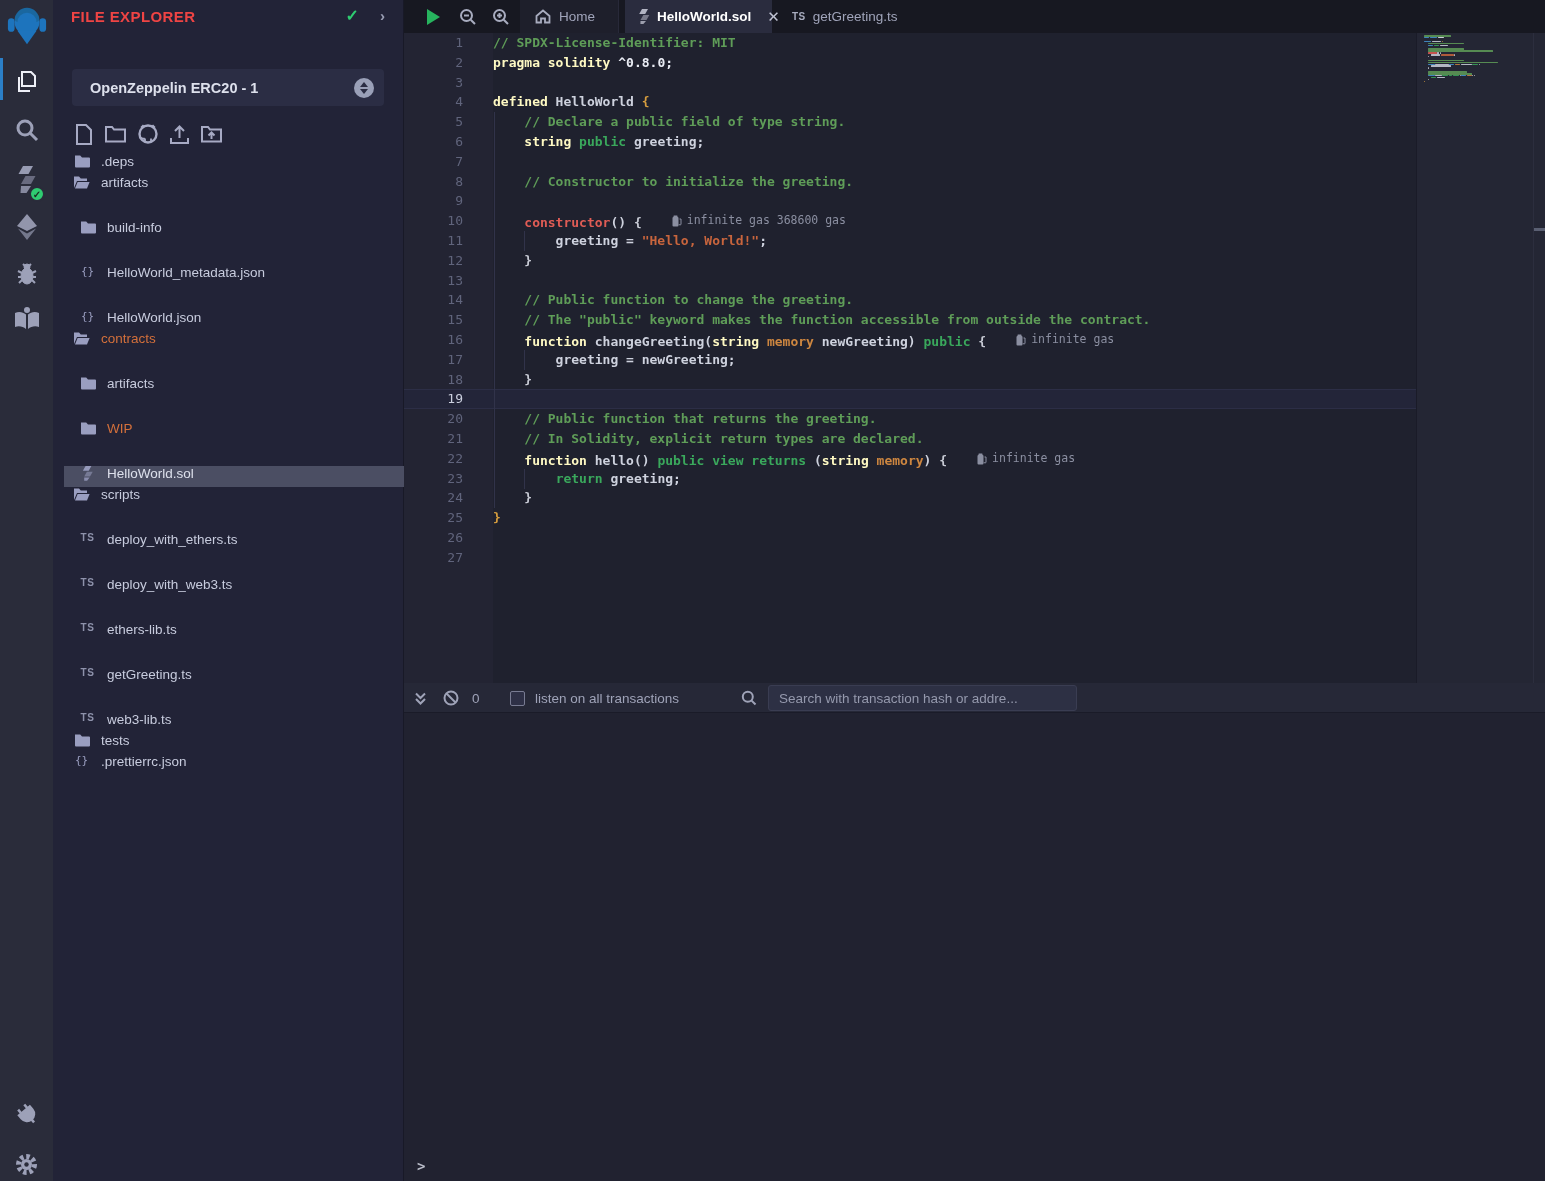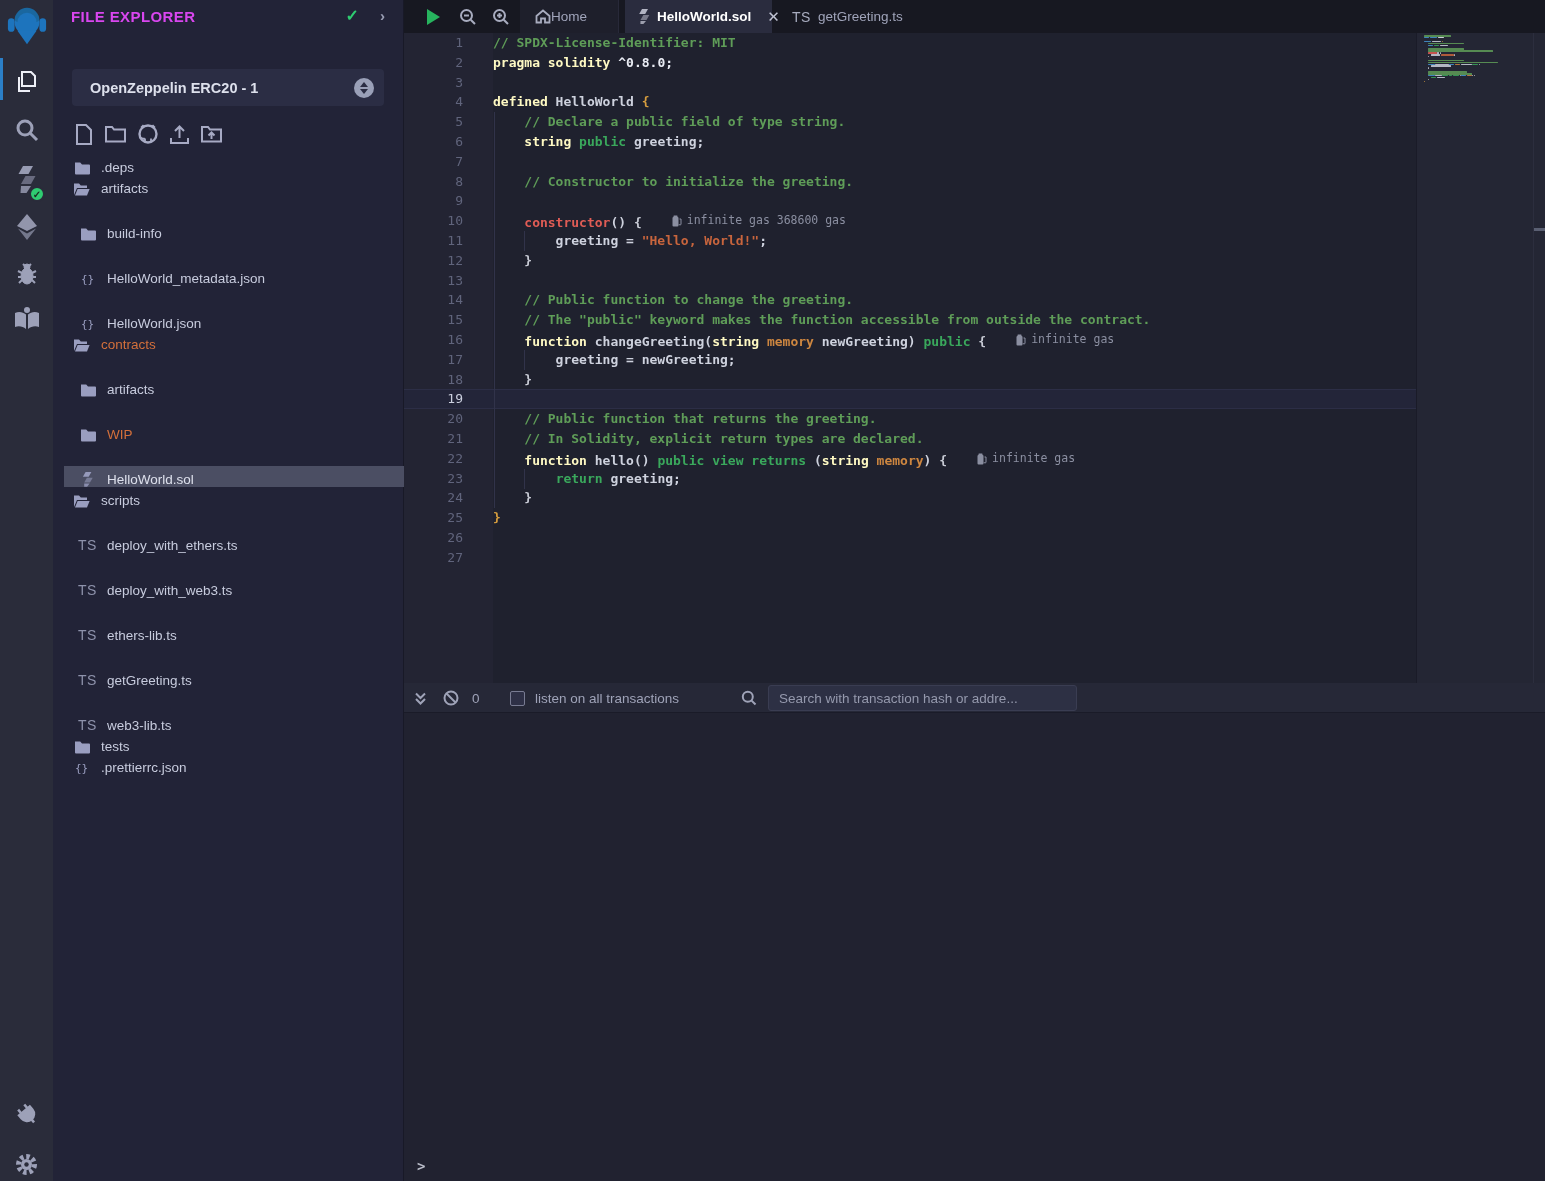--- a/index.html
+++ b/index.html
@@ -14,61 +14,61 @@
   .ibtn.active { color:#eef0f7; }
   .active-bar { position:absolute; left:0; top:-6px; width:3px; height:42px; background:#2b7fc7; }
   .badge { position:absolute; right:8px; bottom:-4px; width:16px; height:16px; border-radius:50%;
            background:#2fcc71; color:#1b2c22; font-size:10px; font-weight:bold; display:flex;
            align-items:center; justify-content:center; border:2px solid #2a2c3a; }
 
   
   .explorer { position:absolute; left:53px; top:0; width:351px; height:1181px; background:#222337;
               border-right:1px solid #181927; color:#c8ccde; }
   .exp-header { position:absolute; top:6px; left:0; width:100%; height:26px; }
-  .exp-title { position:absolute; left:18px; top:2px; font-size:15px; font-weight:600; letter-spacing:.4px; color:#d946ef; }
+  .exp-title { position:absolute; left:18px; top:2px; font-size:15px; font-weight:600; letter-spacing:.4px; color:#ef4444; }
   .exp-check { position:absolute; right:44px; top:0px; color:#2ecc71; font-size:16px; font-weight:bold; }
   .exp-chev  { position:absolute; right:18px; top:1px; color:#9a9eb4; font-size:15px; font-weight:bold; }
   .ws-row { position:absolute; top:42px; left:0; width:100%; height:22px; }
   .burger { position:absolute; left:18px; top:3px; width:19px; height:14px; cursor:pointer; }
   .burger span { display:block; height:2.5px; background:#b4b7ca; margin-bottom:3px; border-radius:1px; }
   .ws-label { position:absolute; left:50px; top:2px; font-size:13px; letter-spacing:.6px; color:#9296ad; }
   .dropdown { position:absolute; top:69px; left:19px; width:312px; height:37px; background:#2b2d44;
               border-radius:4px; display:flex; align-items:center; cursor:pointer; }
   .dropdown .dval { margin-left:18px; font-size:14.5px; font-weight:600; color:#dde0ec; }
   .sorticon { position:absolute; right:10px; top:8.5px; width:20px; height:20px; border-radius:50%;
               background:#9aa0b8; display:flex; flex-direction:column; align-items:center; justify-content:center; }
   .sorticon i { width:0; height:0; border-left:4px solid transparent; border-right:4px solid transparent; }
   .sorticon .up { border-bottom:5px solid #2b2d44; margin-bottom:2px; }
   .sorticon .dn { border-top:5px solid #2b2d44; }
   .exp-toolbar { position:absolute; top:122px; left:19px; height:24px; display:flex; gap:9px; color:#a7aac4; }
   .exp-toolbar .ticon { width:23px; display:flex; align-items:center; justify-content:center; cursor:pointer; }
 
   #file-tree { position:absolute; top:154px; left:0; width:351px; }
-  .trow { position:relative; height:21px; display:flex; align-items:flex-end; margin-left:11px; cursor:pointer;
+  .trow { position:relative; height:21px; display:flex; align-items:flex-start; margin-left:11px; cursor:pointer;
           font-size:13.5px; color:#c8ccde; }
   .trow.lvl0 { padding-left:9px; }
   .trow.lvl1 { padding-left:15px;margin-top:24px; }
   .trow.selected { background:#4b4e63; color:#dde0ec; }
   .trow .ticn { width:17px; display:flex; align-items:center; justify-content:center; margin-right:11px; color:#9a9ec0; }
   .trow.accent { color:#d4703b; }
   .braces { font-family:"DejaVu Sans Mono", monospace; font-size:11px; color:#9a9ec0; letter-spacing:0px; }
-  .tsbadge { font-size:14px; font-weight:normal; color:#8e92ab; letter-spacing:.5px; }
+  .tsbadge { font-size:10px; font-weight:bold; color:#8e92ab; letter-spacing:.5px; }
 
   
   .main { position:absolute; left:404px; top:0; width:1141px; height:683px; background:#1f212e; }
   .tabstrip { position:absolute; top:0; left:0; width:1141px; height:33px; background:#171821; }
   .tool { position:absolute; top:0; height:33px; display:flex; align-items:center; justify-content:center; cursor:pointer; }
   .playbtn { left:16px; width:26px; }
   .play-tri { width:0; height:0; border-top:8px solid transparent; border-bottom:8px solid transparent;
               border-left:13px solid #27b45e; }
   .zoomout { left:52px; width:24px; color:#a8acbf; }
   .zoomin  { left:85px; width:24px; color:#a8acbf; }
   .tab { position:absolute; top:0; height:33px; display:flex; align-items:center; font-size:13.5px;
          color:#a0a4ba; cursor:pointer; }
-  .tab-home { left:116px; width:99px; background:#1e1f2b; border-right:1px solid #282939; padding-left:15px; gap:0; }
+  .tab-home { left:116px; width:99px; background:#1e1f2b; border-right:1px solid #282939; padding-left:15px; gap:8px; }
   .tab-active { left:221px; width:147px; background:#2a2c3e; padding-left:13px; gap:7px; color:#ffffff; font-weight:bold; }
   .tab-ts { left:376px; width:130px; padding-left:12px; gap:7px; }
   .tab .close { margin-left:9px; color:#c0c3d2; font-size:15px; font-weight:normal; }
   .tab .ticn { color:#a8acbf; display:flex; align-items:center; }
   .tab-active .ticn { color:#b9bcc9; }
 
   .editor { position:absolute; top:33px; left:0; width:1141px; height:650px; background:#1f212e;
             font-family:"DejaVu Sans Mono", monospace; }
   .gutterbg { position:absolute; left:0; top:0; width:89px; height:650px; background:#232433; }
   #code-rows { position:absolute; left:0; top:0; width:1012px; }

